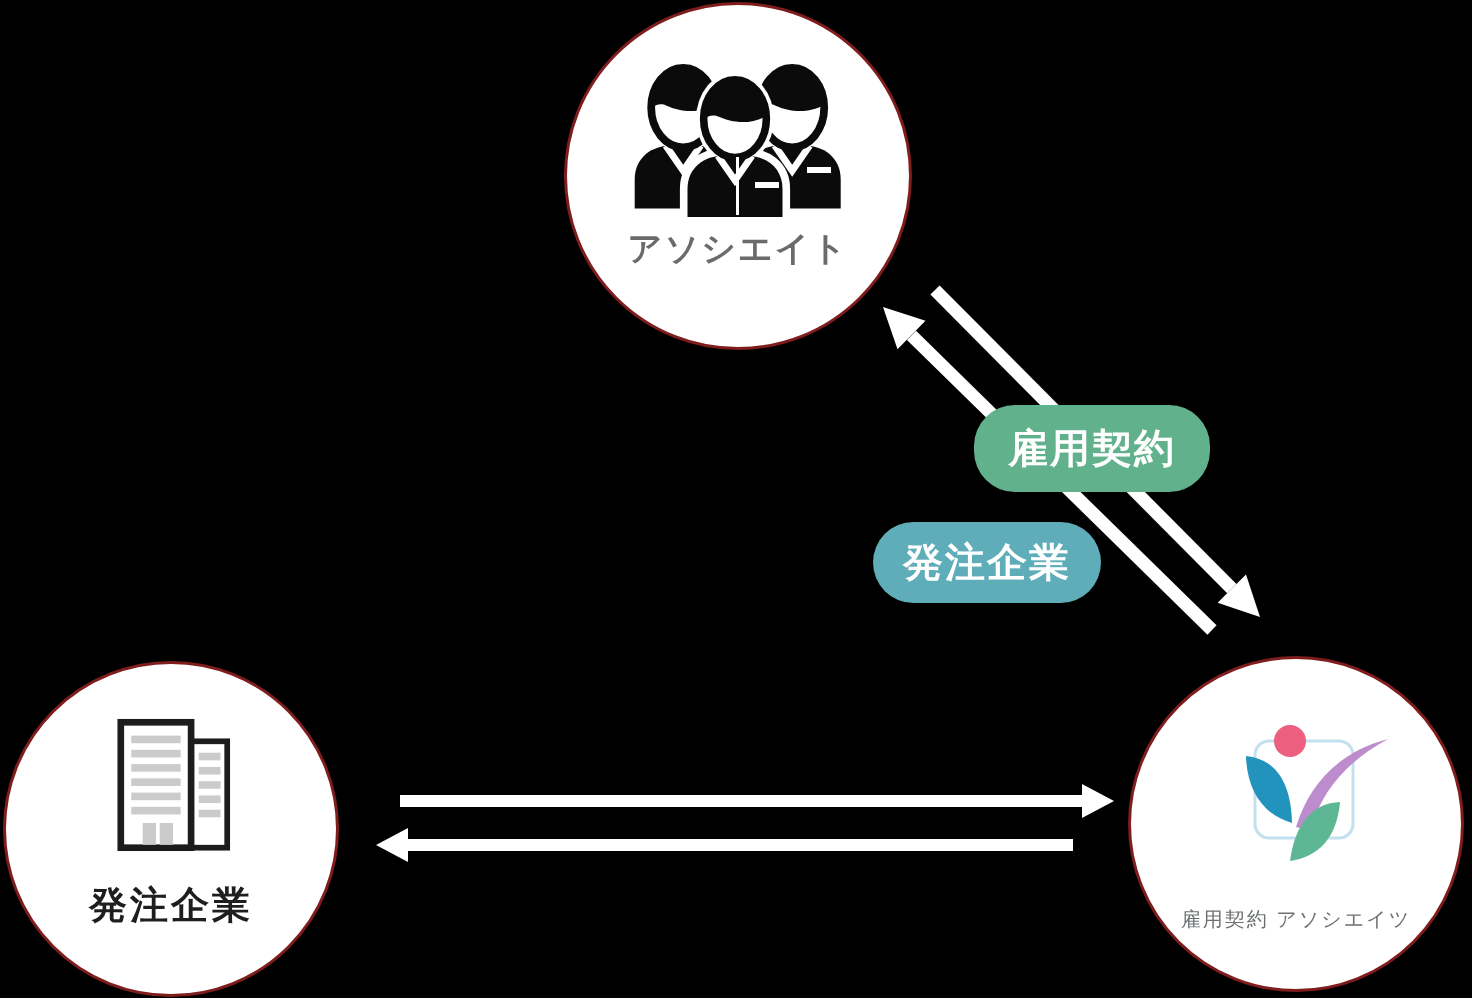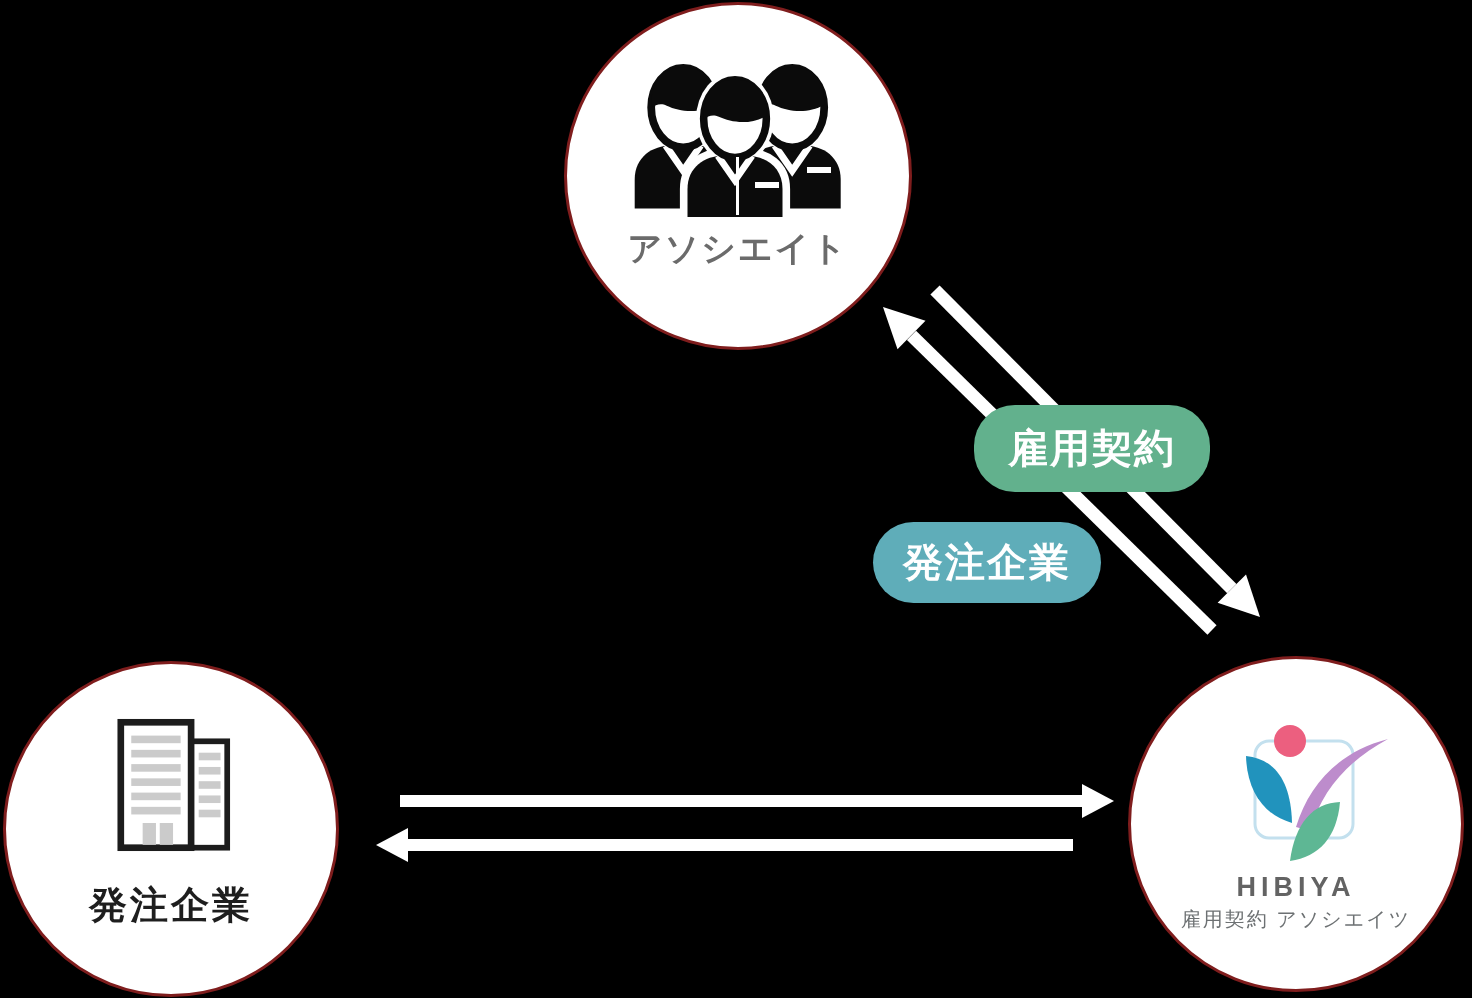--- a/index.html
+++ b/index.html
@@ -110,21 +110,20 @@
   </div>
 
   <div class="node node-hibiya">
     <svg class="abs icon-wrap" style="left:112px;top:56px;" width="148" height="148" viewBox="0 0 148 148">
       <rect x="12" y="26" width="98" height="97" rx="14" fill="none" stroke="#c3e0ee" stroke-width="3"></rect>
       <circle cx="47" cy="26" r="16" fill="#ec5f7f"></circle>
       <path d="M3,41 C32,44 48,66 49,108 C20,100 4,75 3,41 Z" fill="#2193bd"></path>
       <path d="M145,24 C95,37 66,70 53,112 L67,116 C79,74 106,45 145,24 Z" fill="#bd8ccc"></path>
       <path d="M97,87 C70,88 52,108 47,146 C76,142 94,122 97,87 Z" fill="#5eb794"></path>
     </svg>
-    <div class="abs center-text hibiya-brand">HIBIYA</div>
     <div class="abs center-text hibiya-sub">雇用契約 アソシエイツ</div>
   </div>
 
   <div class="pill pill-employment" style="background-color: rgb(98, 177, 141);">雇用契約</div>
 
   <div class="pill pill-command" style="background-color: rgb(95, 173, 185);">発注企業</div>
 
 
 </div>
 

